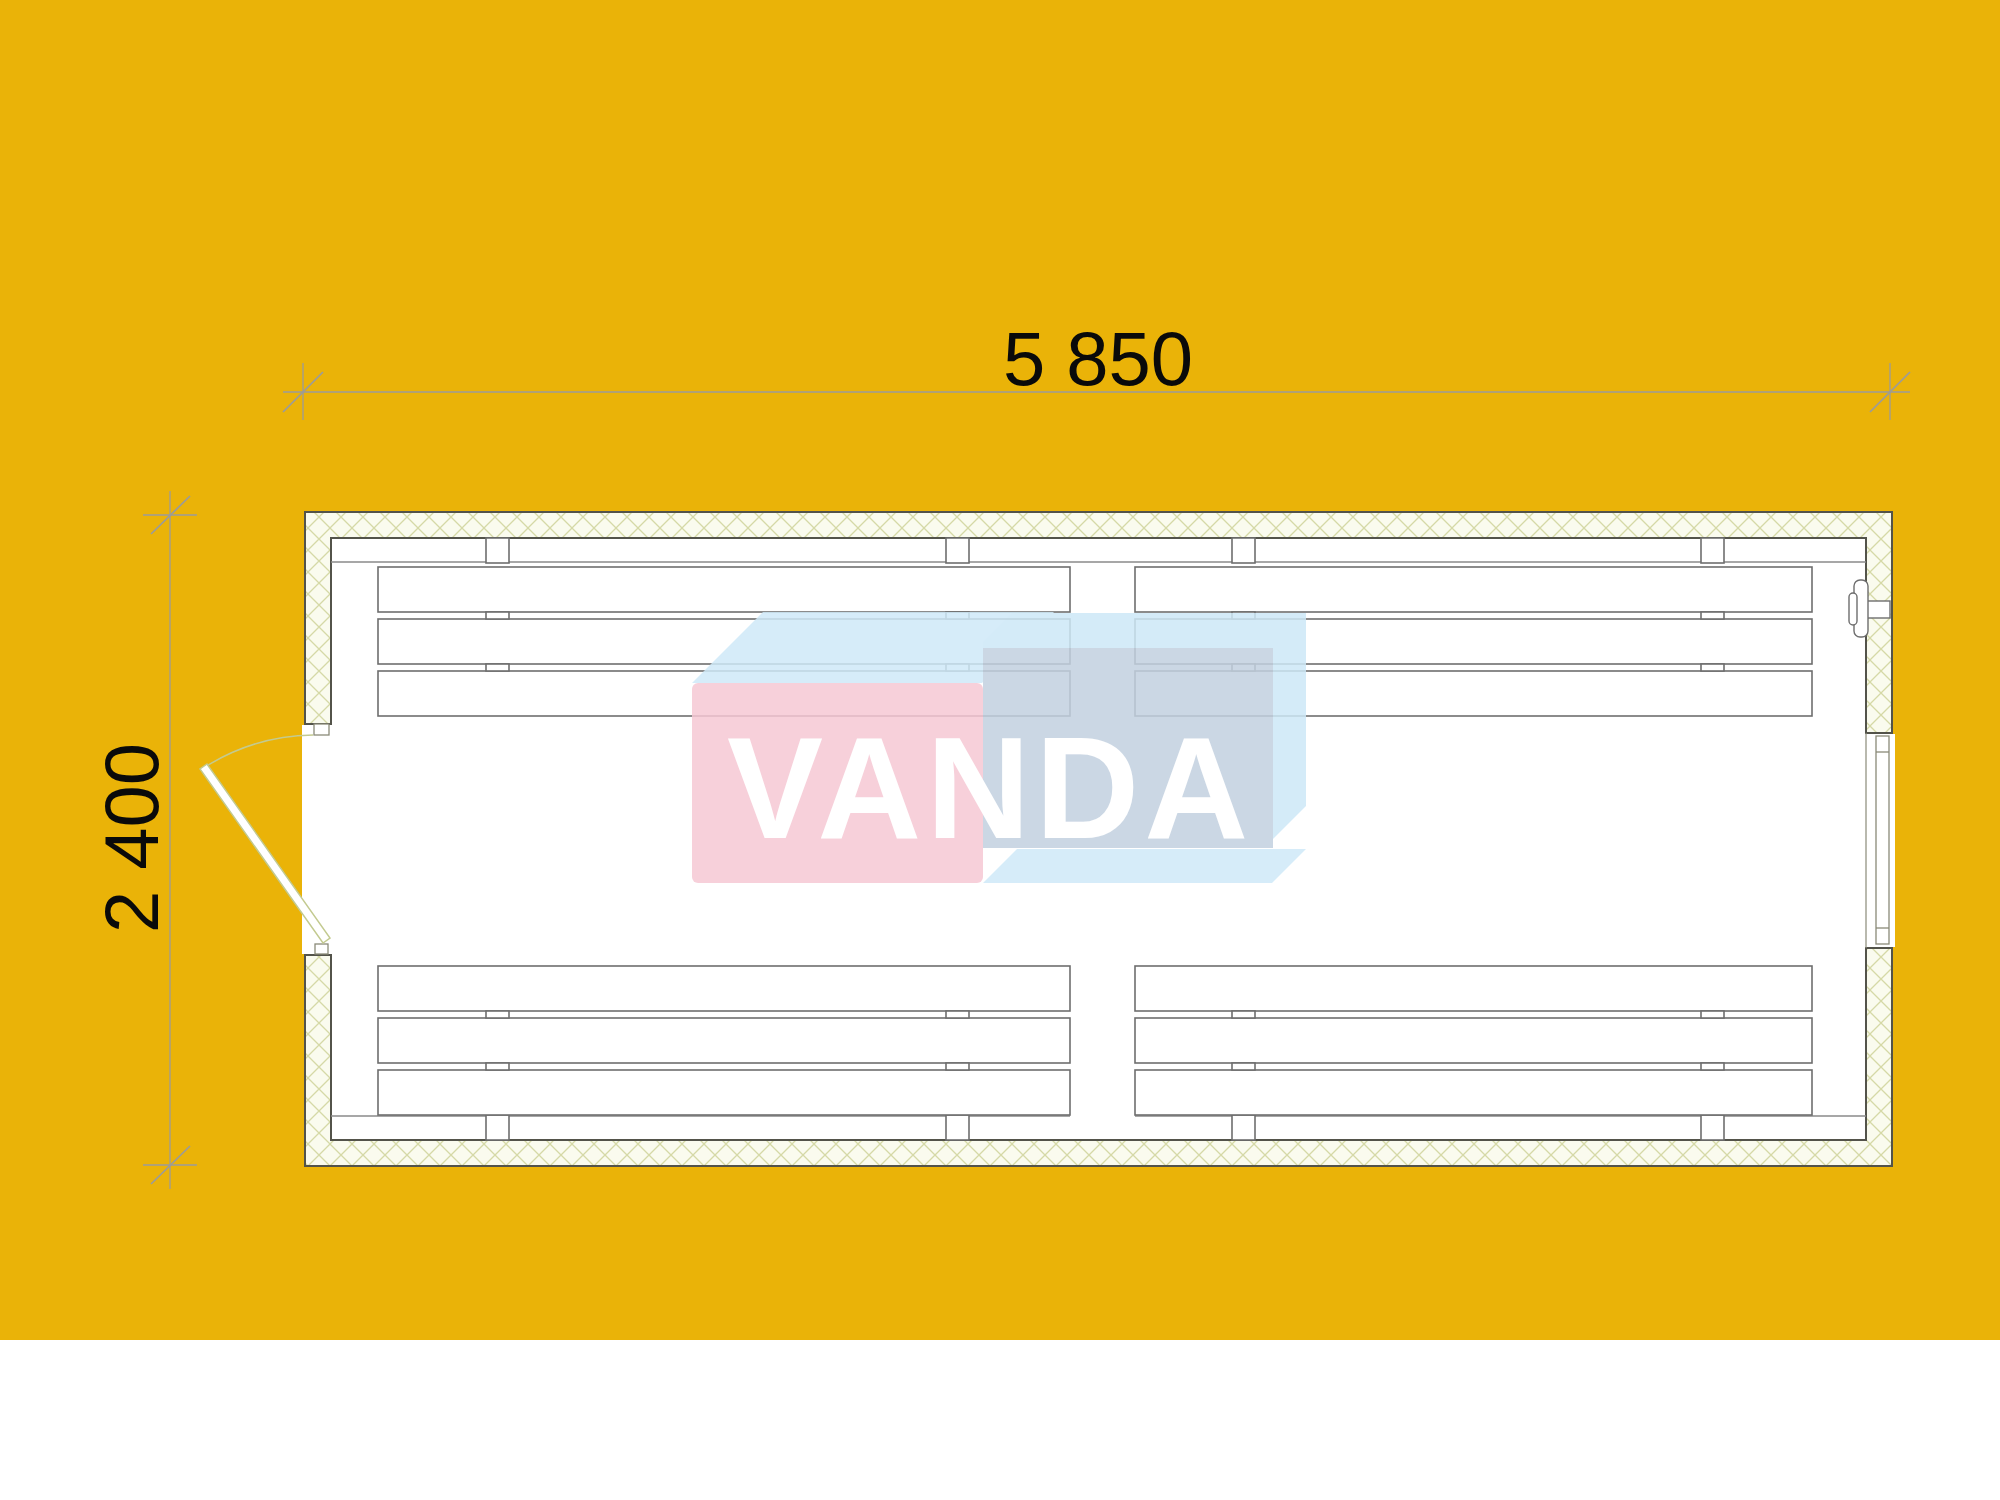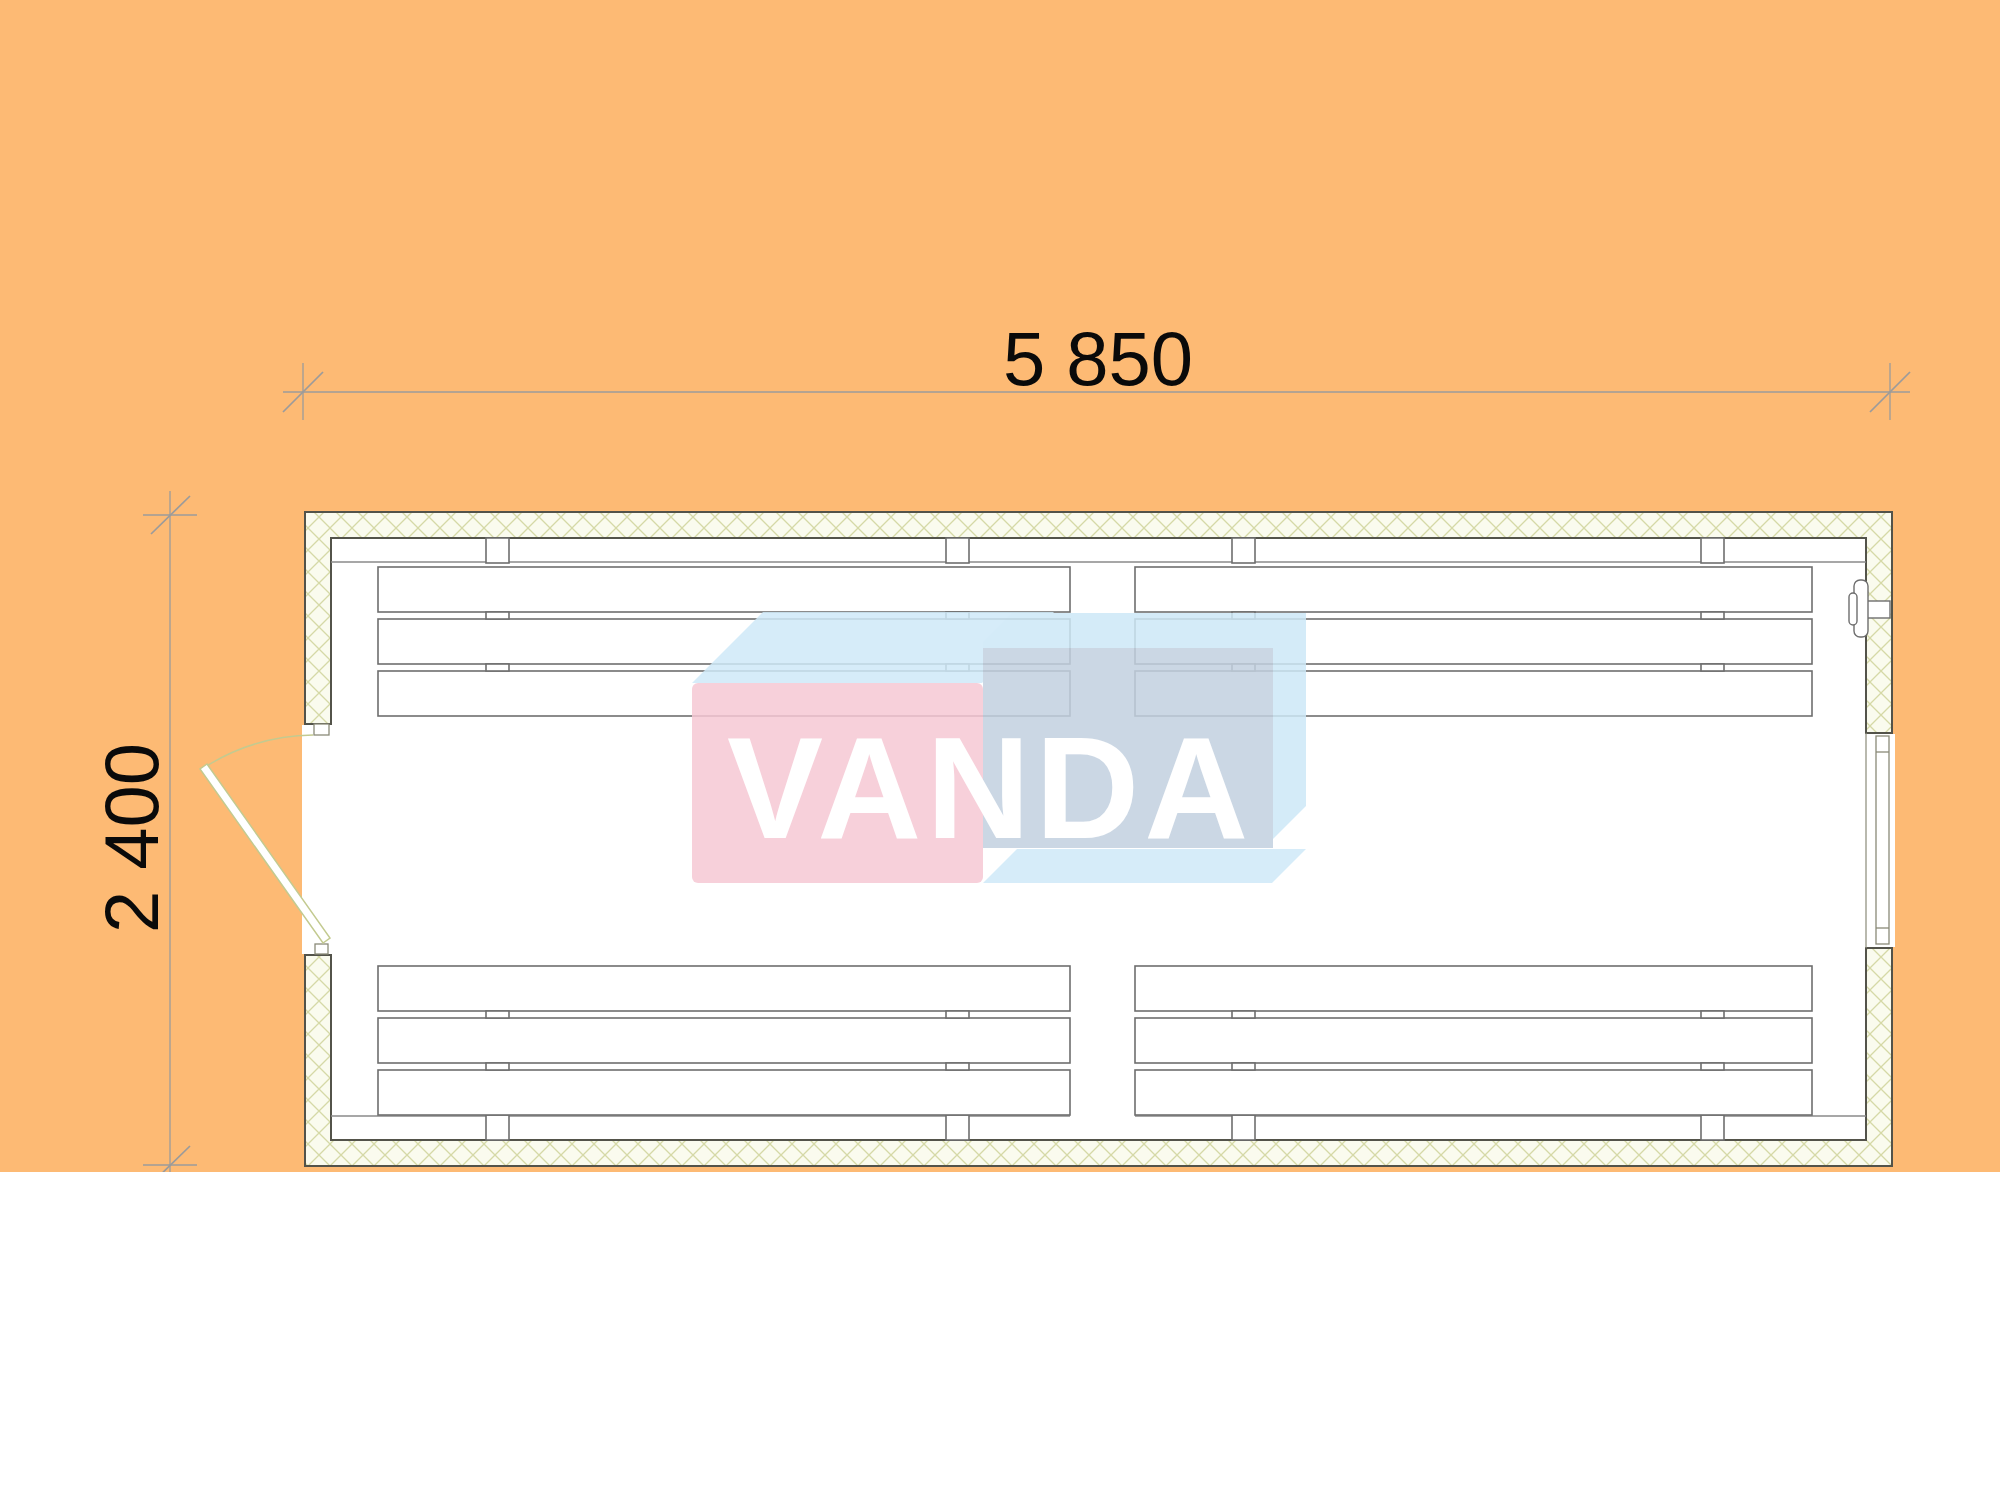--- a/index.html
+++ b/index.html
@@ -1,16 +1,16 @@
 <!DOCTYPE html>
 <html><head>
 <meta charset="utf-8">
 <style>
   html,body{margin:0;padding:0;background:#ffffff;}
-  .stage{position:relative;width:2000px;height:1172px;background:#fdba74;overflow:hidden;}
+  .stage{position:relative;width:2000px;height:1340px;background:#eab308;overflow:hidden;}
   svg{display:block;}
   text{font-family:"Liberation Sans","DejaVu Sans",sans-serif;}
   .dim-text{font-size:76px;fill:#0a0a0a;}
   .logo-text{font-size:144px;font-weight:700;letter-spacing:5px;}
 </style>
 </head>
 <body>
 
 <div class="stage">
 <svg width="2000" height="1500" viewBox="0 0 2000 1500">

